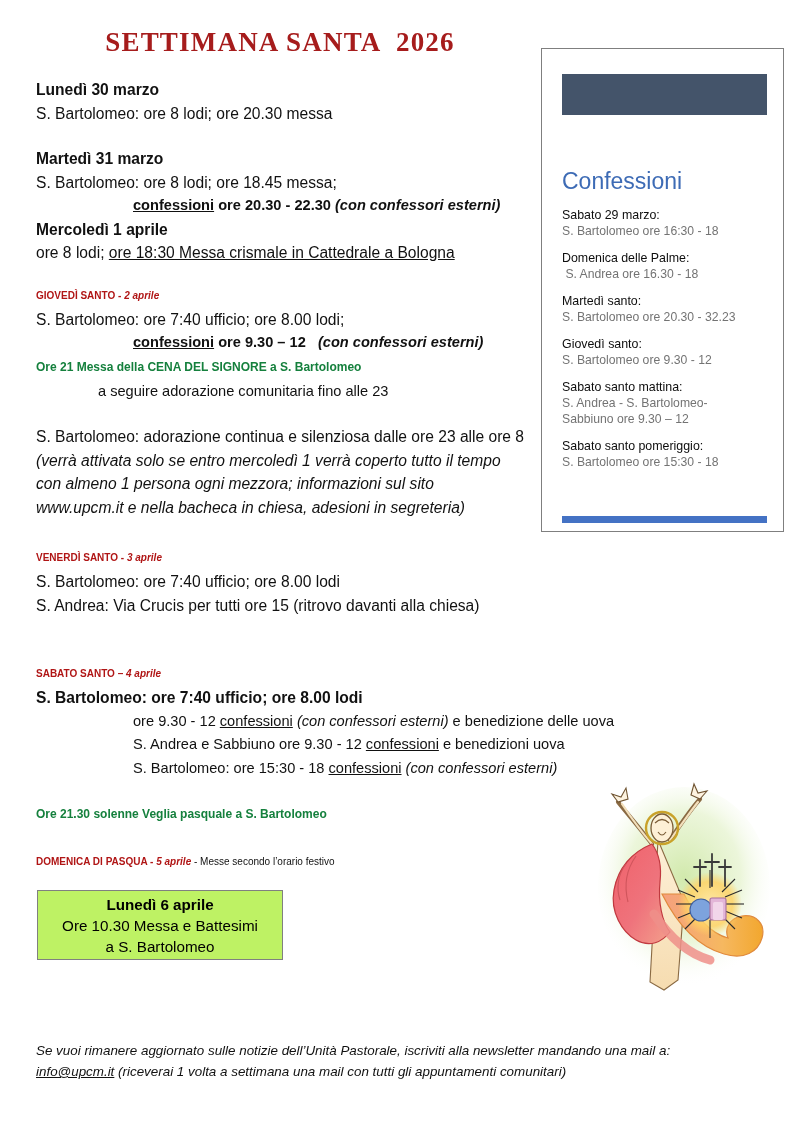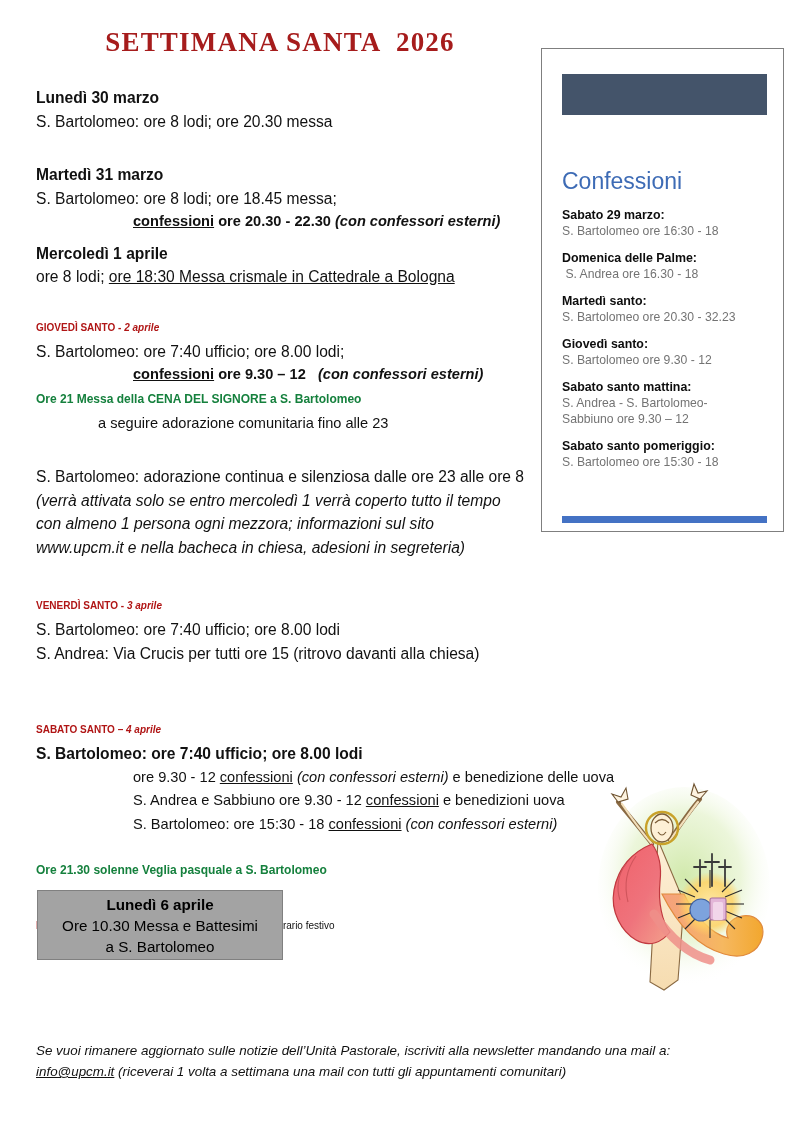--- a/index.html
+++ b/index.html
@@ -37,21 +37,21 @@
   }
 
   
   .main-col {
     position: absolute;
     left: 36px;
     top: 78px;
     width: 640px;
   }
 
-  .blk { margin: 8px 0 0 0; }
+  .blk { margin: 0 0 0 0; }
 
   .line {
     font-size: 15.6px;
     line-height: 23.5px;
     white-space: pre-wrap;
     color: #111111;
   }
   .line.bold { font-weight: bold; }
   .line.ital { font-style: italic; }
   .line.small { font-size: 14.6px; }
@@ -119,21 +119,21 @@
   .side-list {
     position: absolute;
     left: 20px;
     top: 158px;
     width: 210px;
   }
   .side-item { margin-bottom: 11px; }
   .side-item-label {
     font-size: 12.4px;
     line-height: 16px;
-    font-weight: bold;
+    font-weight: normal;
     color: #0d0d0d;
     white-space: pre;
   }
   .side-item-val {
     font-size: 12.2px;
     line-height: 16px;
     color: #737373;
     white-space: pre-wrap;
   }
   .side-botbar {
@@ -151,21 +151,21 @@
     left: 37px;
     top: 890px;
     width: 246px;
     height: 70px;
     border: 1px solid #808080;
     box-sizing: border-box;
     display: flex;
     flex-direction: column;
     align-items: center;
     justify-content: center;
-    background: #a3a3a3;
+    background: #bef264;
   }
   .note-l1 {
     font-size: 15.2px;
     line-height: 21px;
     font-weight: bold;
     white-space: pre;
   }
   .note-l2, .note-l3 {
     font-size: 15.2px;
     line-height: 21px;

